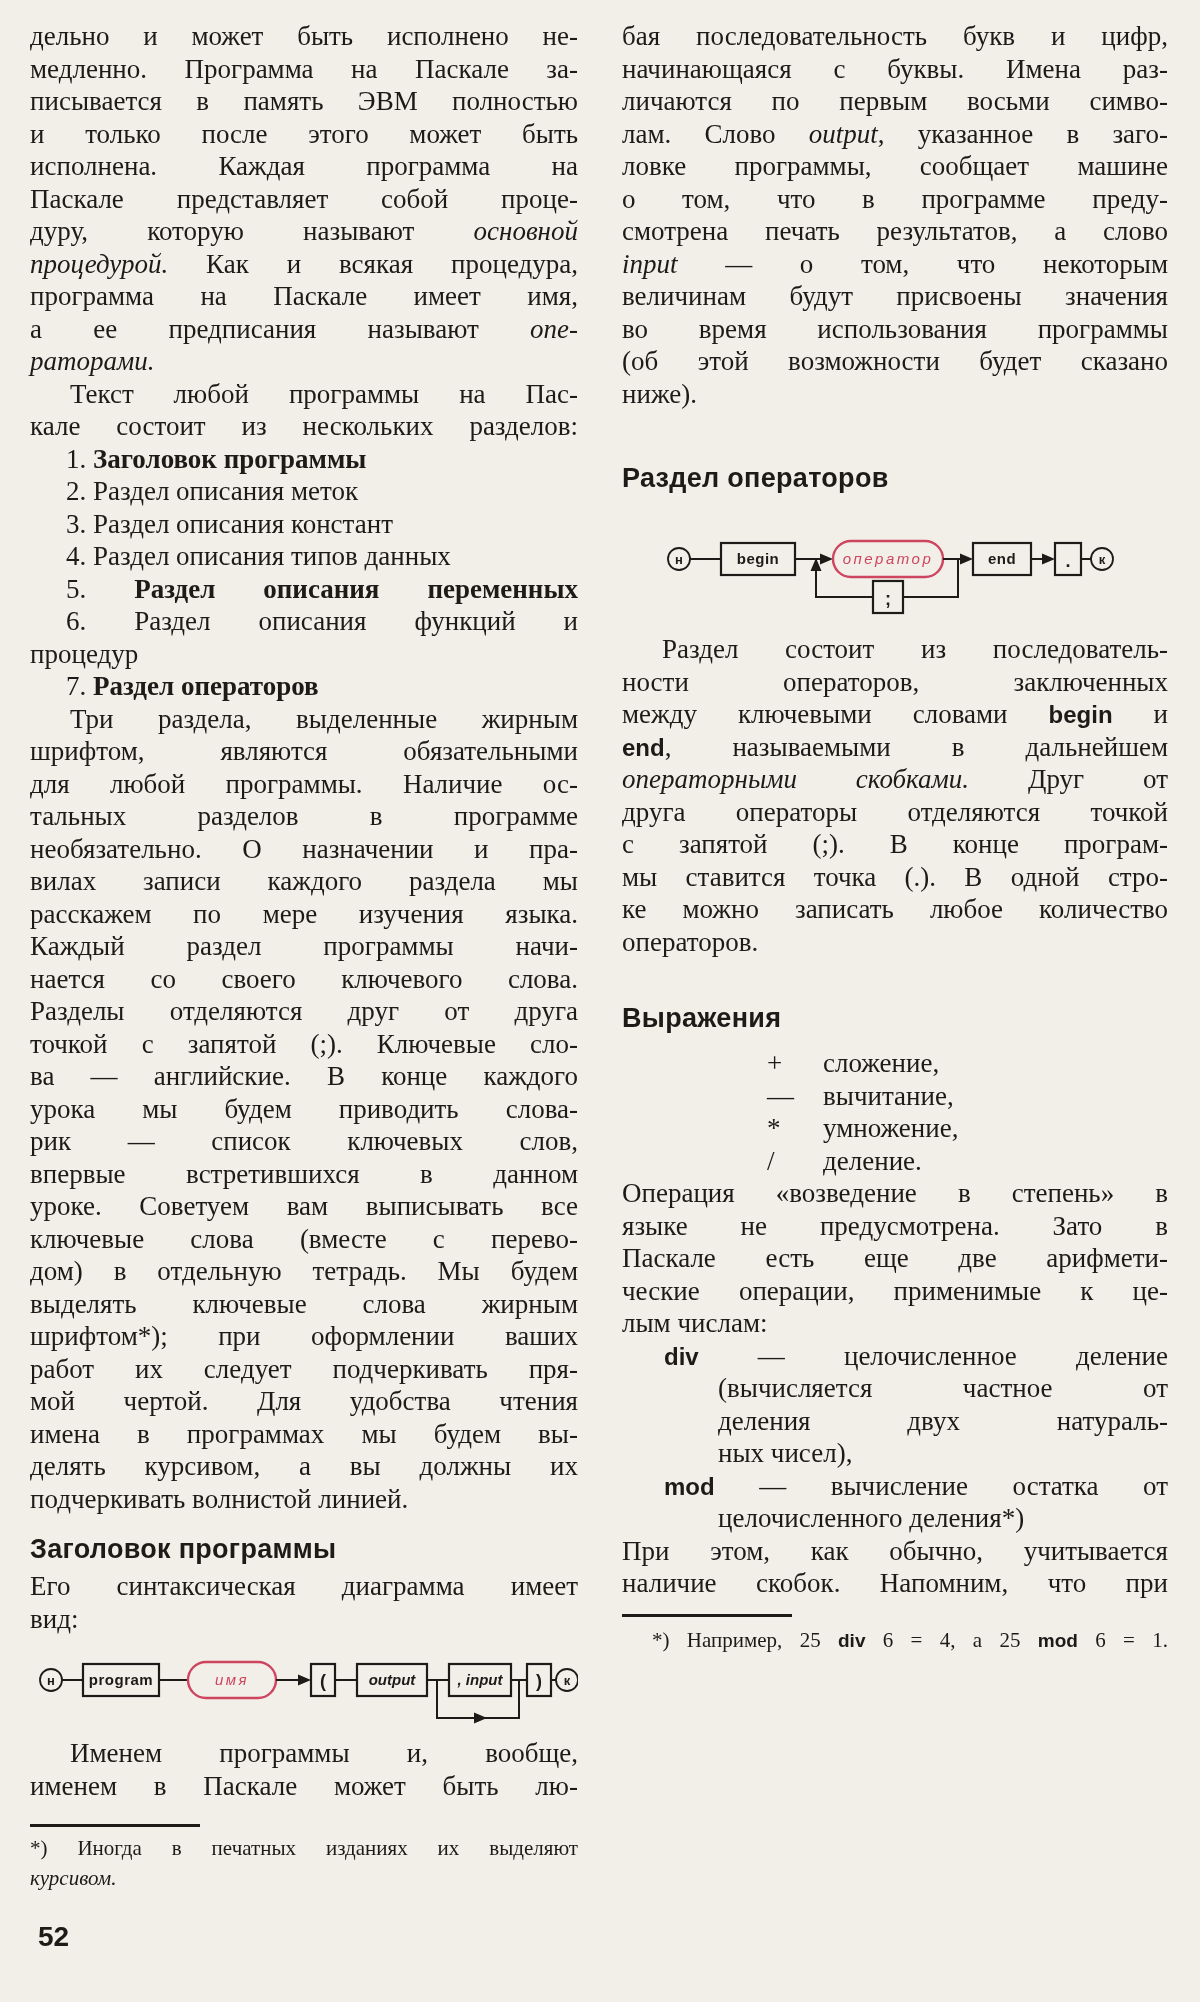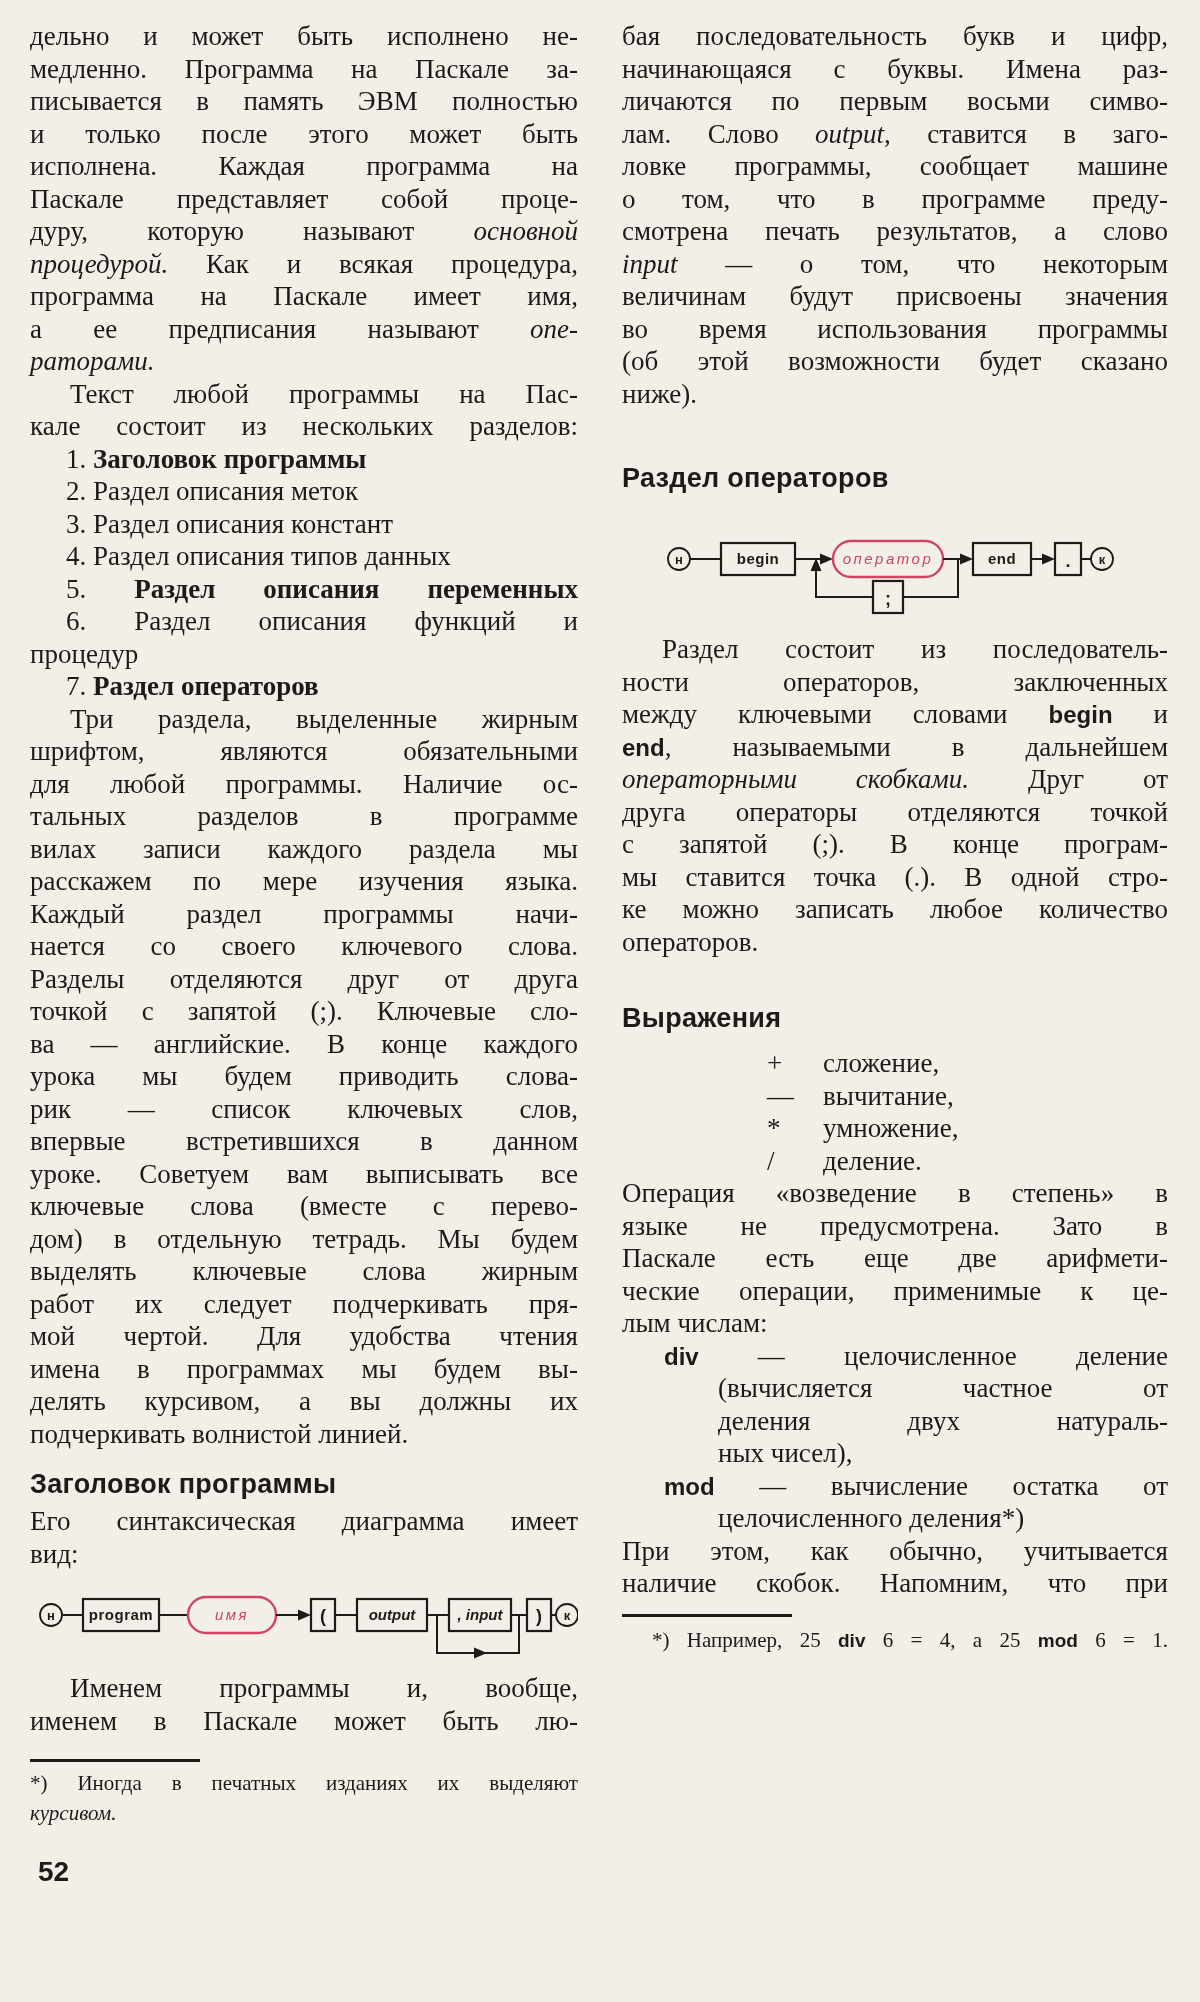--- a/index.html
+++ b/index.html
@@ -64,34 +64,36 @@
         <div class="bl j" style="padding-left: 36px;"><span>5. </span><span class="bd">Раздел описания переменных</span></div>
         <div class="bl j" style="padding-left: 36px;"><span>6. Раздел описания функций и</span></div>
         <div class="bl"><span>процедур</span></div>
         <div class="bl" style="padding-left: 36px;"><span>7. </span><span class="bd">Раздел операторов</span></div>
       </div>
       <div>
         <div class="bl j" style="text-indent: 40px;"><span>Три раздела, выделенные жирным</span></div>
         <div class="bl j"><span>шрифтом, являются обязательными</span></div>
         <div class="bl j"><span>для любой программы. Наличие ос-</span></div>
         <div class="bl j"><span>тальных разделов в программе</span></div>
+        <div class="bl j"><span>необязательно. О назначении и пра-</span></div>
         <div class="bl j"><span>вилах записи каждого раздела мы</span></div>
         <div class="bl j"><span>расскажем по мере изучения языка.</span></div>
         <div class="bl j"><span>Каждый раздел программы начи-</span></div>
         <div class="bl j"><span>нается со своего ключевого слова.</span></div>
         <div class="bl j"><span>Разделы отделяются друг от друга</span></div>
         <div class="bl j"><span>точкой с запятой (;). Ключевые сло-</span></div>
         <div class="bl j"><span>ва — английские. В конце каждого</span></div>
         <div class="bl j"><span>урока мы будем приводить слова-</span></div>
         <div class="bl j"><span>рик — список ключевых слов,</span></div>
         <div class="bl j"><span>впервые встретившихся в данном</span></div>
         <div class="bl j"><span>уроке. Советуем вам выписывать все</span></div>
         <div class="bl j"><span>ключевые слова (вместе с перево-</span></div>
         <div class="bl j"><span>дом) в отдельную тетрадь. Мы будем</span></div>
         <div class="bl j"><span>выделять ключевые слова жирным</span></div>
+        <div class="bl j"><span>шрифтом*); при оформлении ваших</span></div>
         <div class="bl j"><span>работ их следует подчеркивать пря-</span></div>
         <div class="bl j"><span>мой чертой. Для удобства чтения</span></div>
         <div class="bl j"><span>имена в программах мы будем вы-</span></div>
         <div class="bl j"><span>делять курсивом, а вы должны их</span></div>
         <div class="bl"><span>подчеркивать волнистой линией.</span></div>
       </div>
       <div style="height: 18px;"></div>
       <div class="heading">Заголовок программы</div>
       <div style="height: 4px;"></div>
       <div>
@@ -142,21 +144,21 @@
         <div class="bl"><span class="it">курсивом.</span></div>
       </div>
       <div style="height: 28px;"></div>
       <div class="pagenum">52</div>
     </div>
   <div class="col col-right" id="col-right">
       <div>
         <div class="bl j"><span>бая последовательность букв и цифр,</span></div>
         <div class="bl j"><span>начинающаяся с буквы. Имена раз-</span></div>
         <div class="bl j"><span>личаются по первым восьми симво-</span></div>
-        <div class="bl j"><span>лам. Слово </span><span class="it">output</span><span>, ставится в заго-</span></div>
+        <div class="bl j"><span>лам. Слово </span><span class="it">output</span><span>, указанное в заго-</span></div>
         <div class="bl j"><span>ловке программы, сообщает машине</span></div>
         <div class="bl j"><span>о том, что в программе преду-</span></div>
         <div class="bl j"><span>смотрена печать результатов, а слово</span></div>
         <div class="bl j"><span class="it">input</span><span> — о том, что некоторым</span></div>
         <div class="bl j"><span>величинам будут присвоены значения</span></div>
         <div class="bl j"><span>во время использования программы</span></div>
         <div class="bl j"><span>(об этой возможности будет сказано</span></div>
         <div class="bl"><span>ниже).</span></div>
       </div>
       <div style="height: 52px;"></div>

